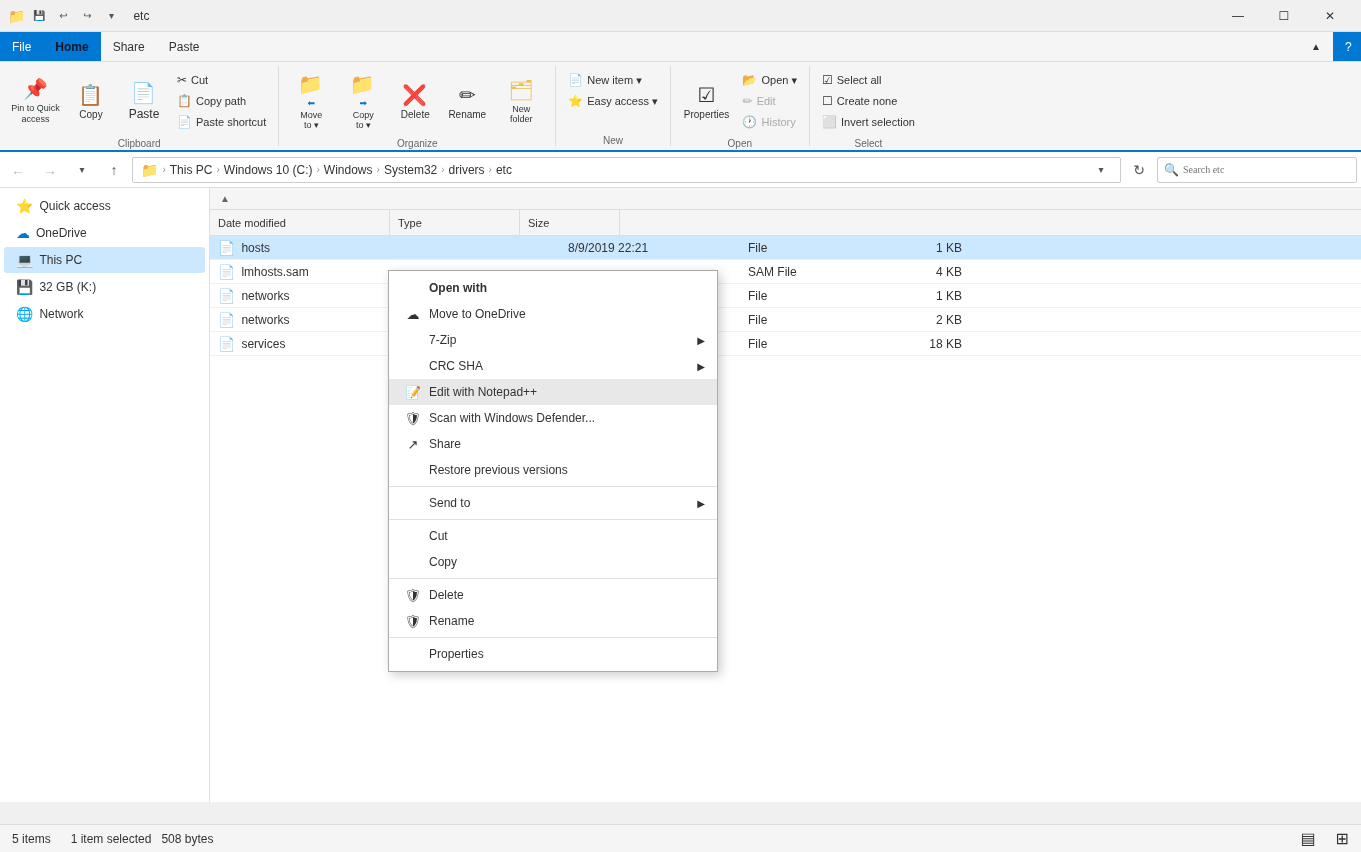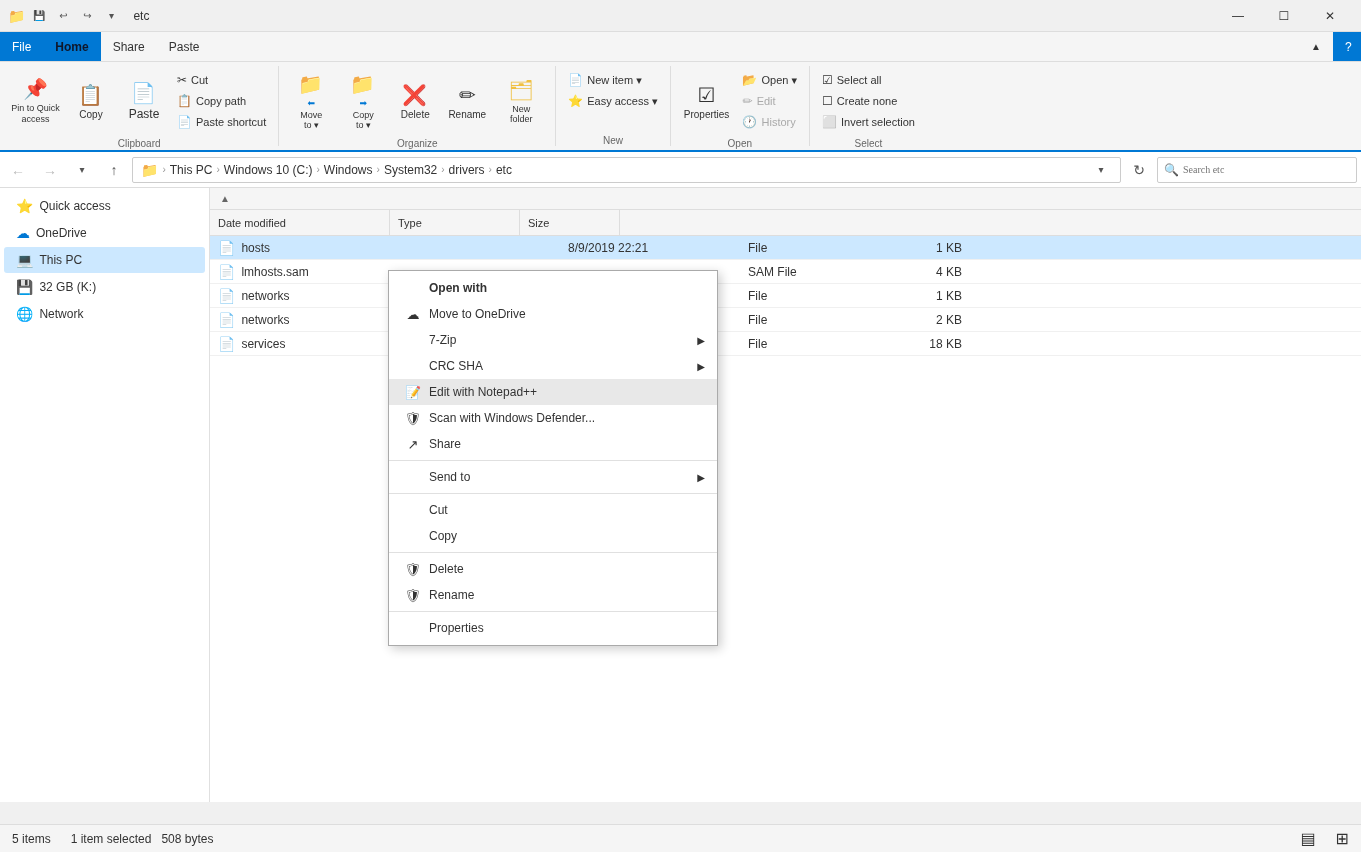--- a/index.html
+++ b/index.html
@@ -650,20 +650,24 @@
       <span style="">Edit with Notepad++</span>
     </div>
     <div class="ctx-item">
       <span class="ctx-icon">🛡</span>
       <span style="">Scan with Windows Defender...</span>
     </div>
     <div class="ctx-item">
       <span class="ctx-icon">↗</span>
       <span style="">Share</span>
     </div>
+    <div class="ctx-item">
+      <span class="ctx-icon"></span>
+      <span style="">Restore previous versions</span>
+    </div>
     <div class="ctx-separator"></div>
     <div class="ctx-item">
       <span class="ctx-icon"></span>
       <span style="">Send to</span>
       <span class="ctx-arrow">▶</span>
     </div>
     <div class="ctx-separator"></div>
     <div class="ctx-item">
       <span class="ctx-icon"></span>
       <span style="">Cut</span>

